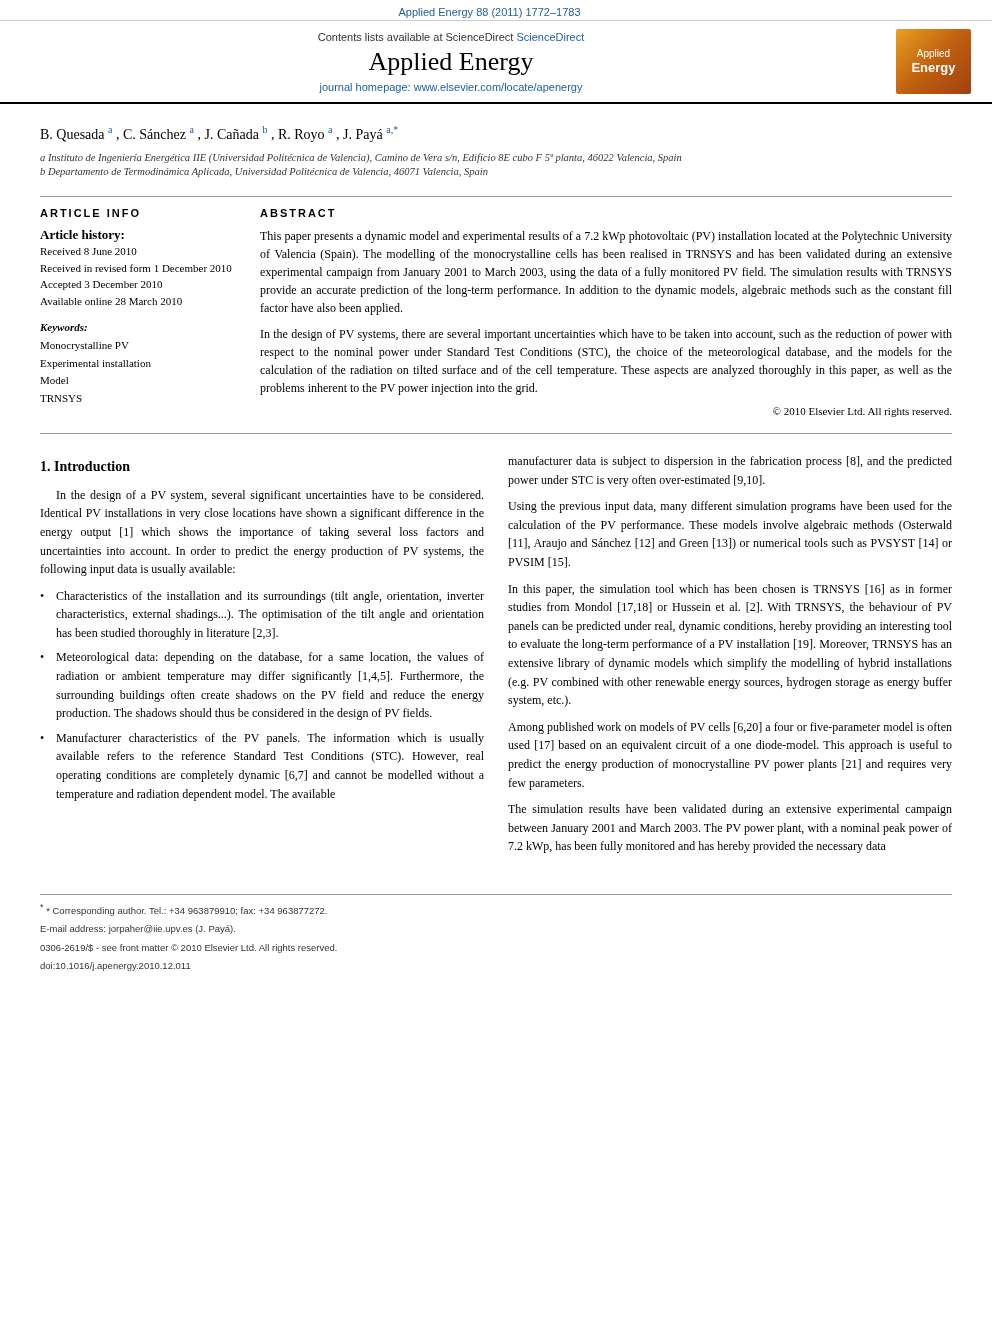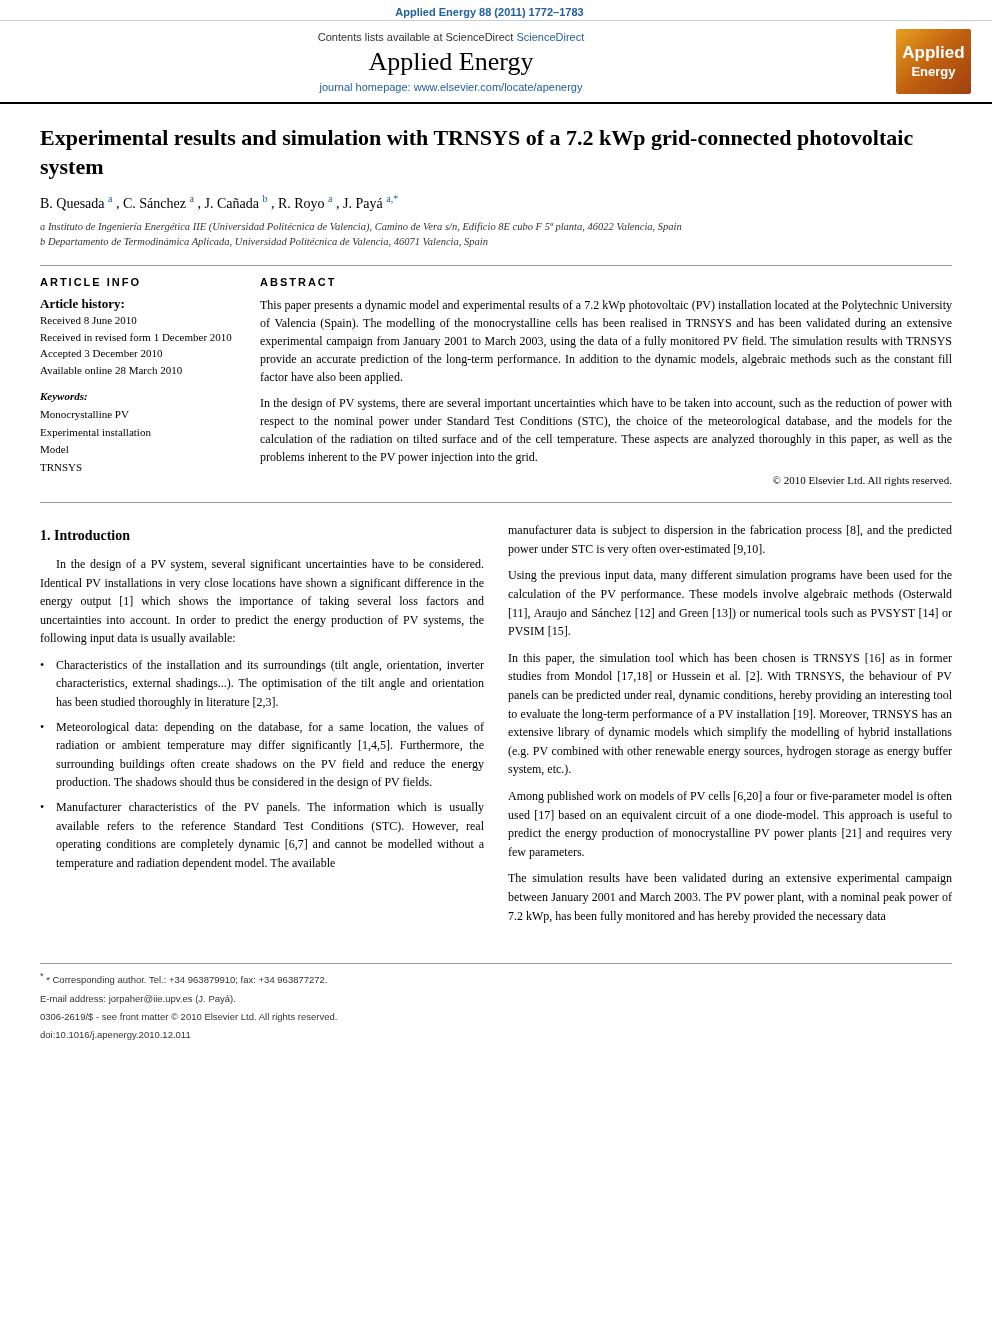--- a/index.html
+++ b/index.html
@@ -11,21 +11,20 @@
       width: 992px;
       min-height: 1323px;
     }
 
     
     .top-bar {
       background: #fff;
       text-align: center;
       padding: 6px 13px 2px 0;
       border-bottom: 1px solid #ccc;
-      font-weight: bold;
     }
     .top-bar .journal-ref {
       font-size: 11px;
       color: #2060a0;
       font-family: Arial, sans-serif;
     }
 
     
     .journal-header {
       display: flex;
@@ -281,29 +280,28 @@
   <div class="center-info">
     <div class="sciencedirect-link">
       <span>Contents lists available at ScienceDirect</span>
       <span style="color:#2060a0;"> ScienceDirect</span>
     </div>
     <div class="journal-title-big">Applied Energy</div>
     <div class="journal-homepage">journal homepage: www.elsevier.com/locate/apenergy</div>
   </div>
   <div class="right-logo">
     <div class="applied-energy-badge">
-      <span style="font-size:17px; font-weight:bold;">Applied</span>
+      <span style="font-size:10px; font-weight:normal;">Applied</span>
       <span style="font-size:13px; font-weight:bold;">Energy</span>
     </div>
   </div>
 </div>
 
 <div class="main-content">
 
-  <div class="article-title">Experimental results and simulation with TRNSYS of a 7.2 kWp grid-connected photovoltaic system</div>
 
   <div class="authors">
     <span>B. Quesada </span><sup>a</sup>
     <span>, C. Sánchez </span><sup>a</sup>
     <span>, J. Cañada </span><sup>b</sup>
     <span>, R. Royo </span><sup>a</sup>
     <span>, J. Payá </span><sup>a,*</sup>
   </div>
 
   <div class="affiliations">

